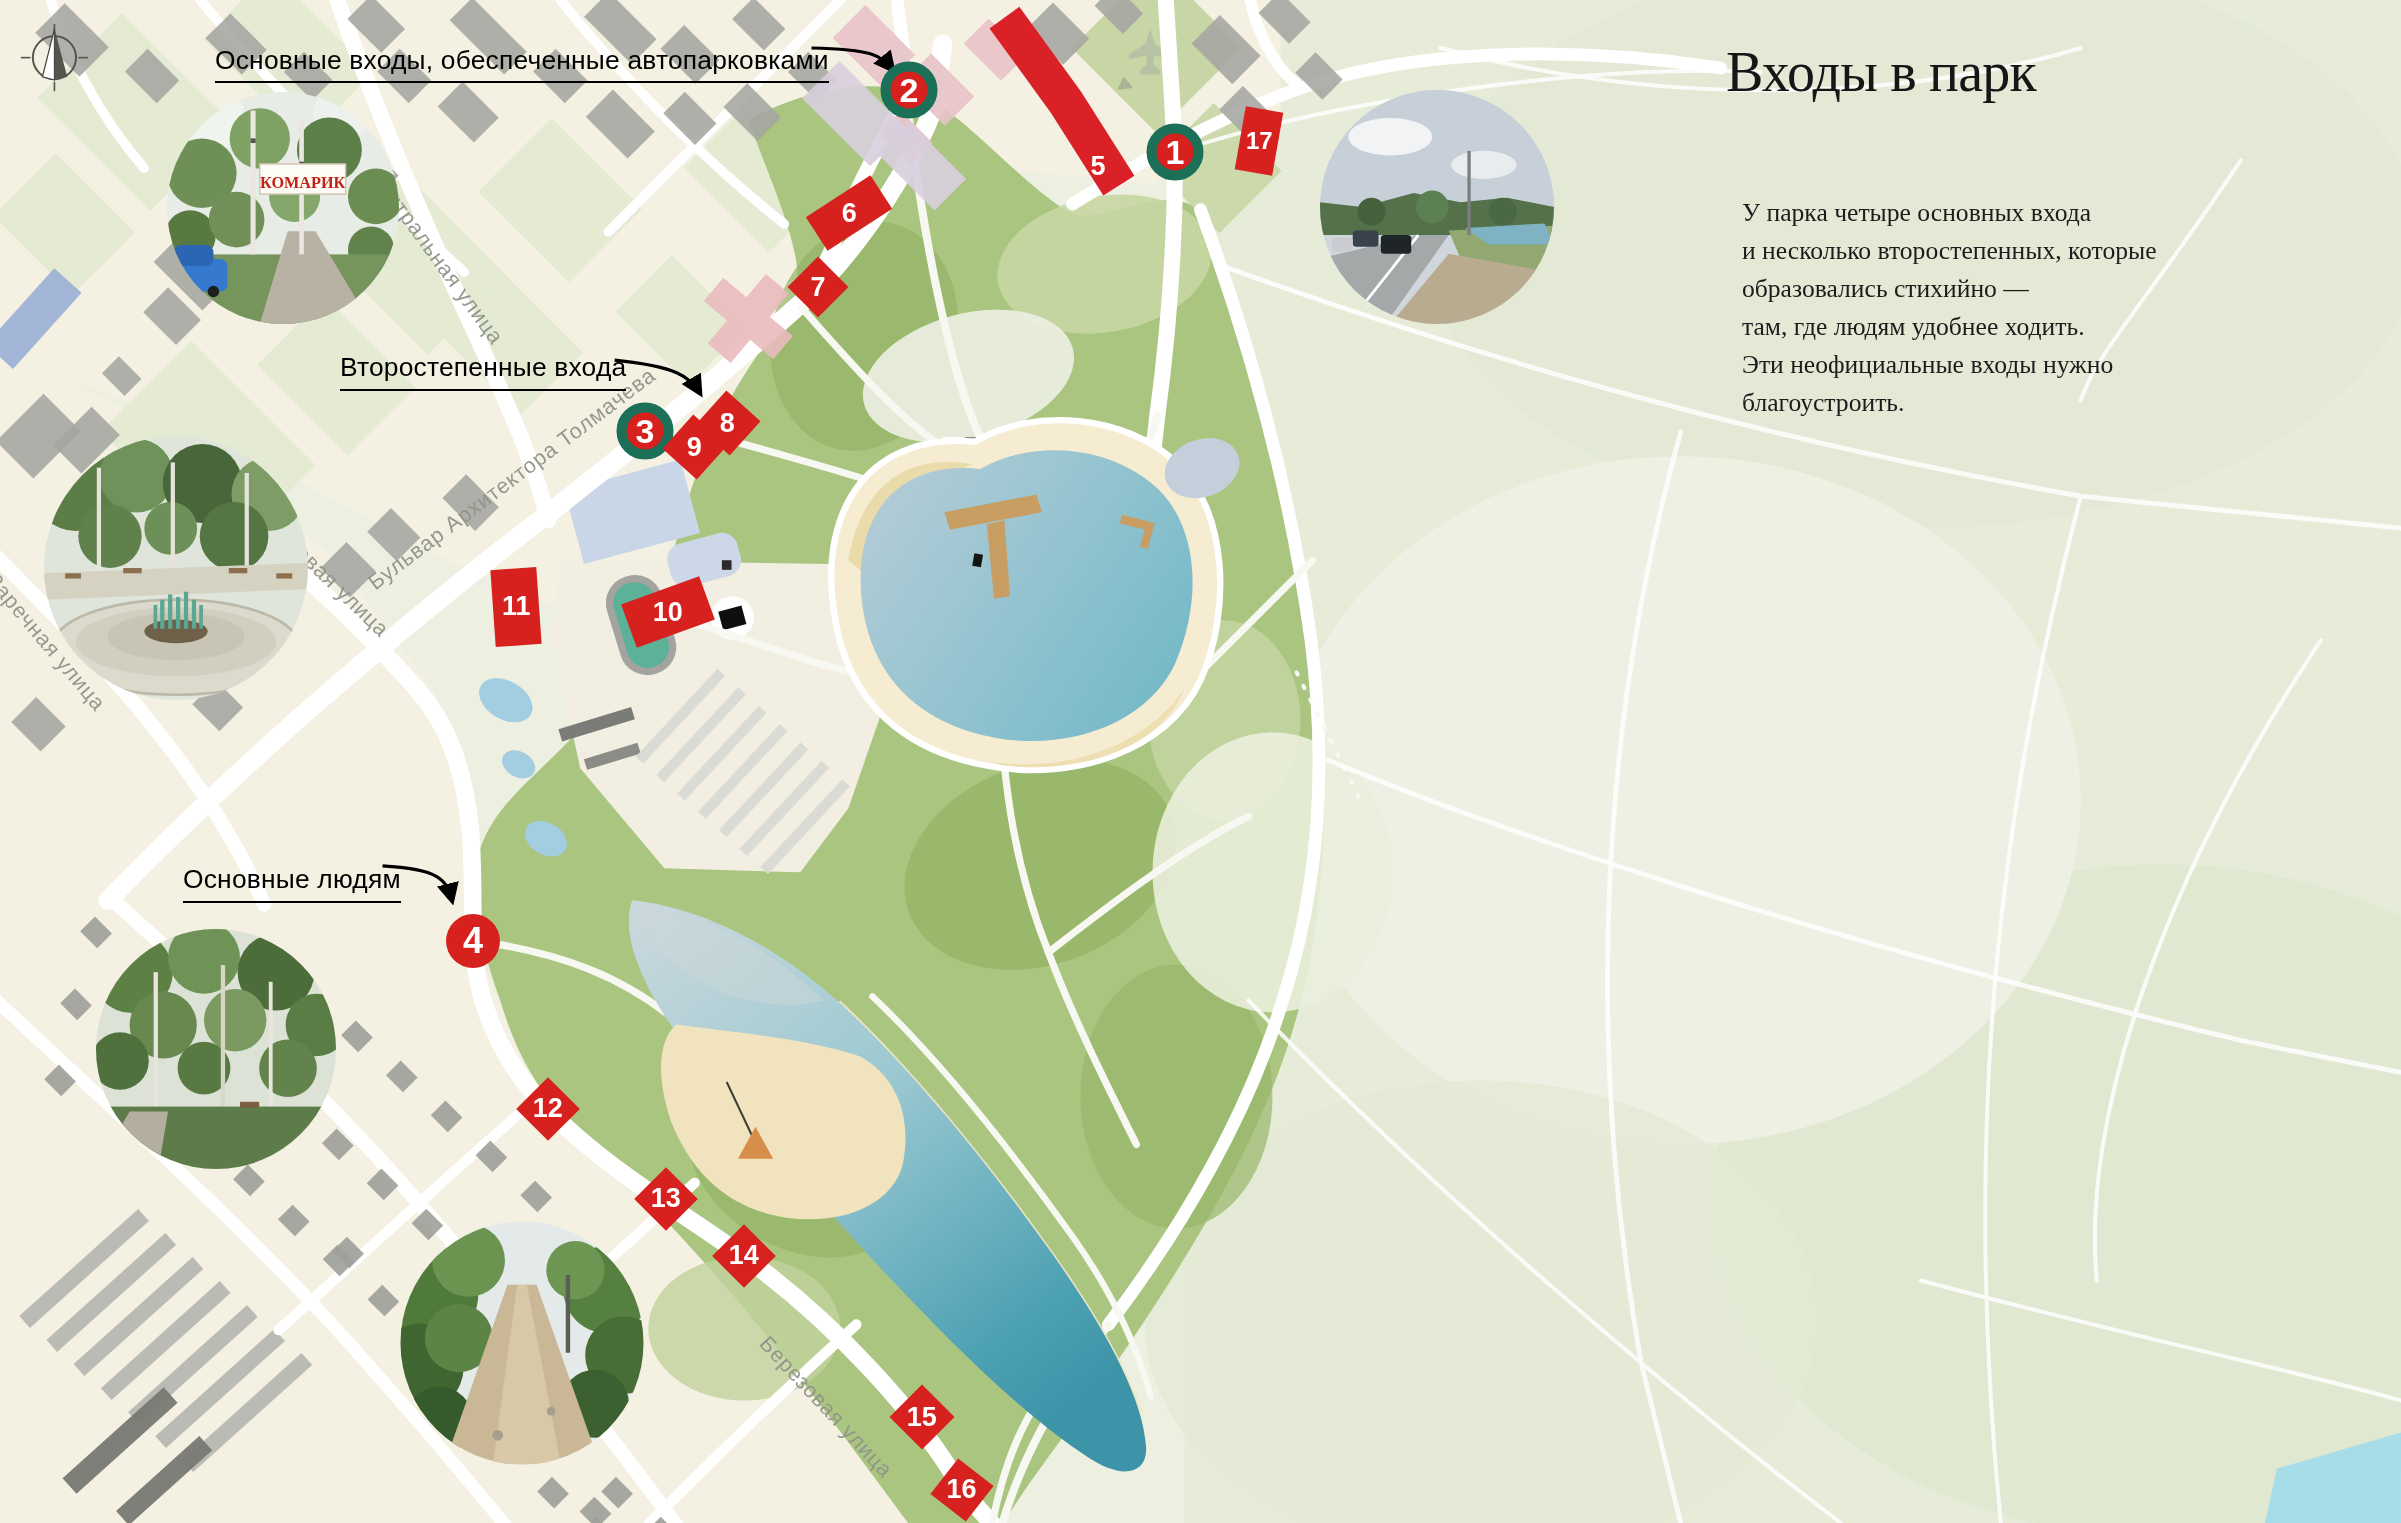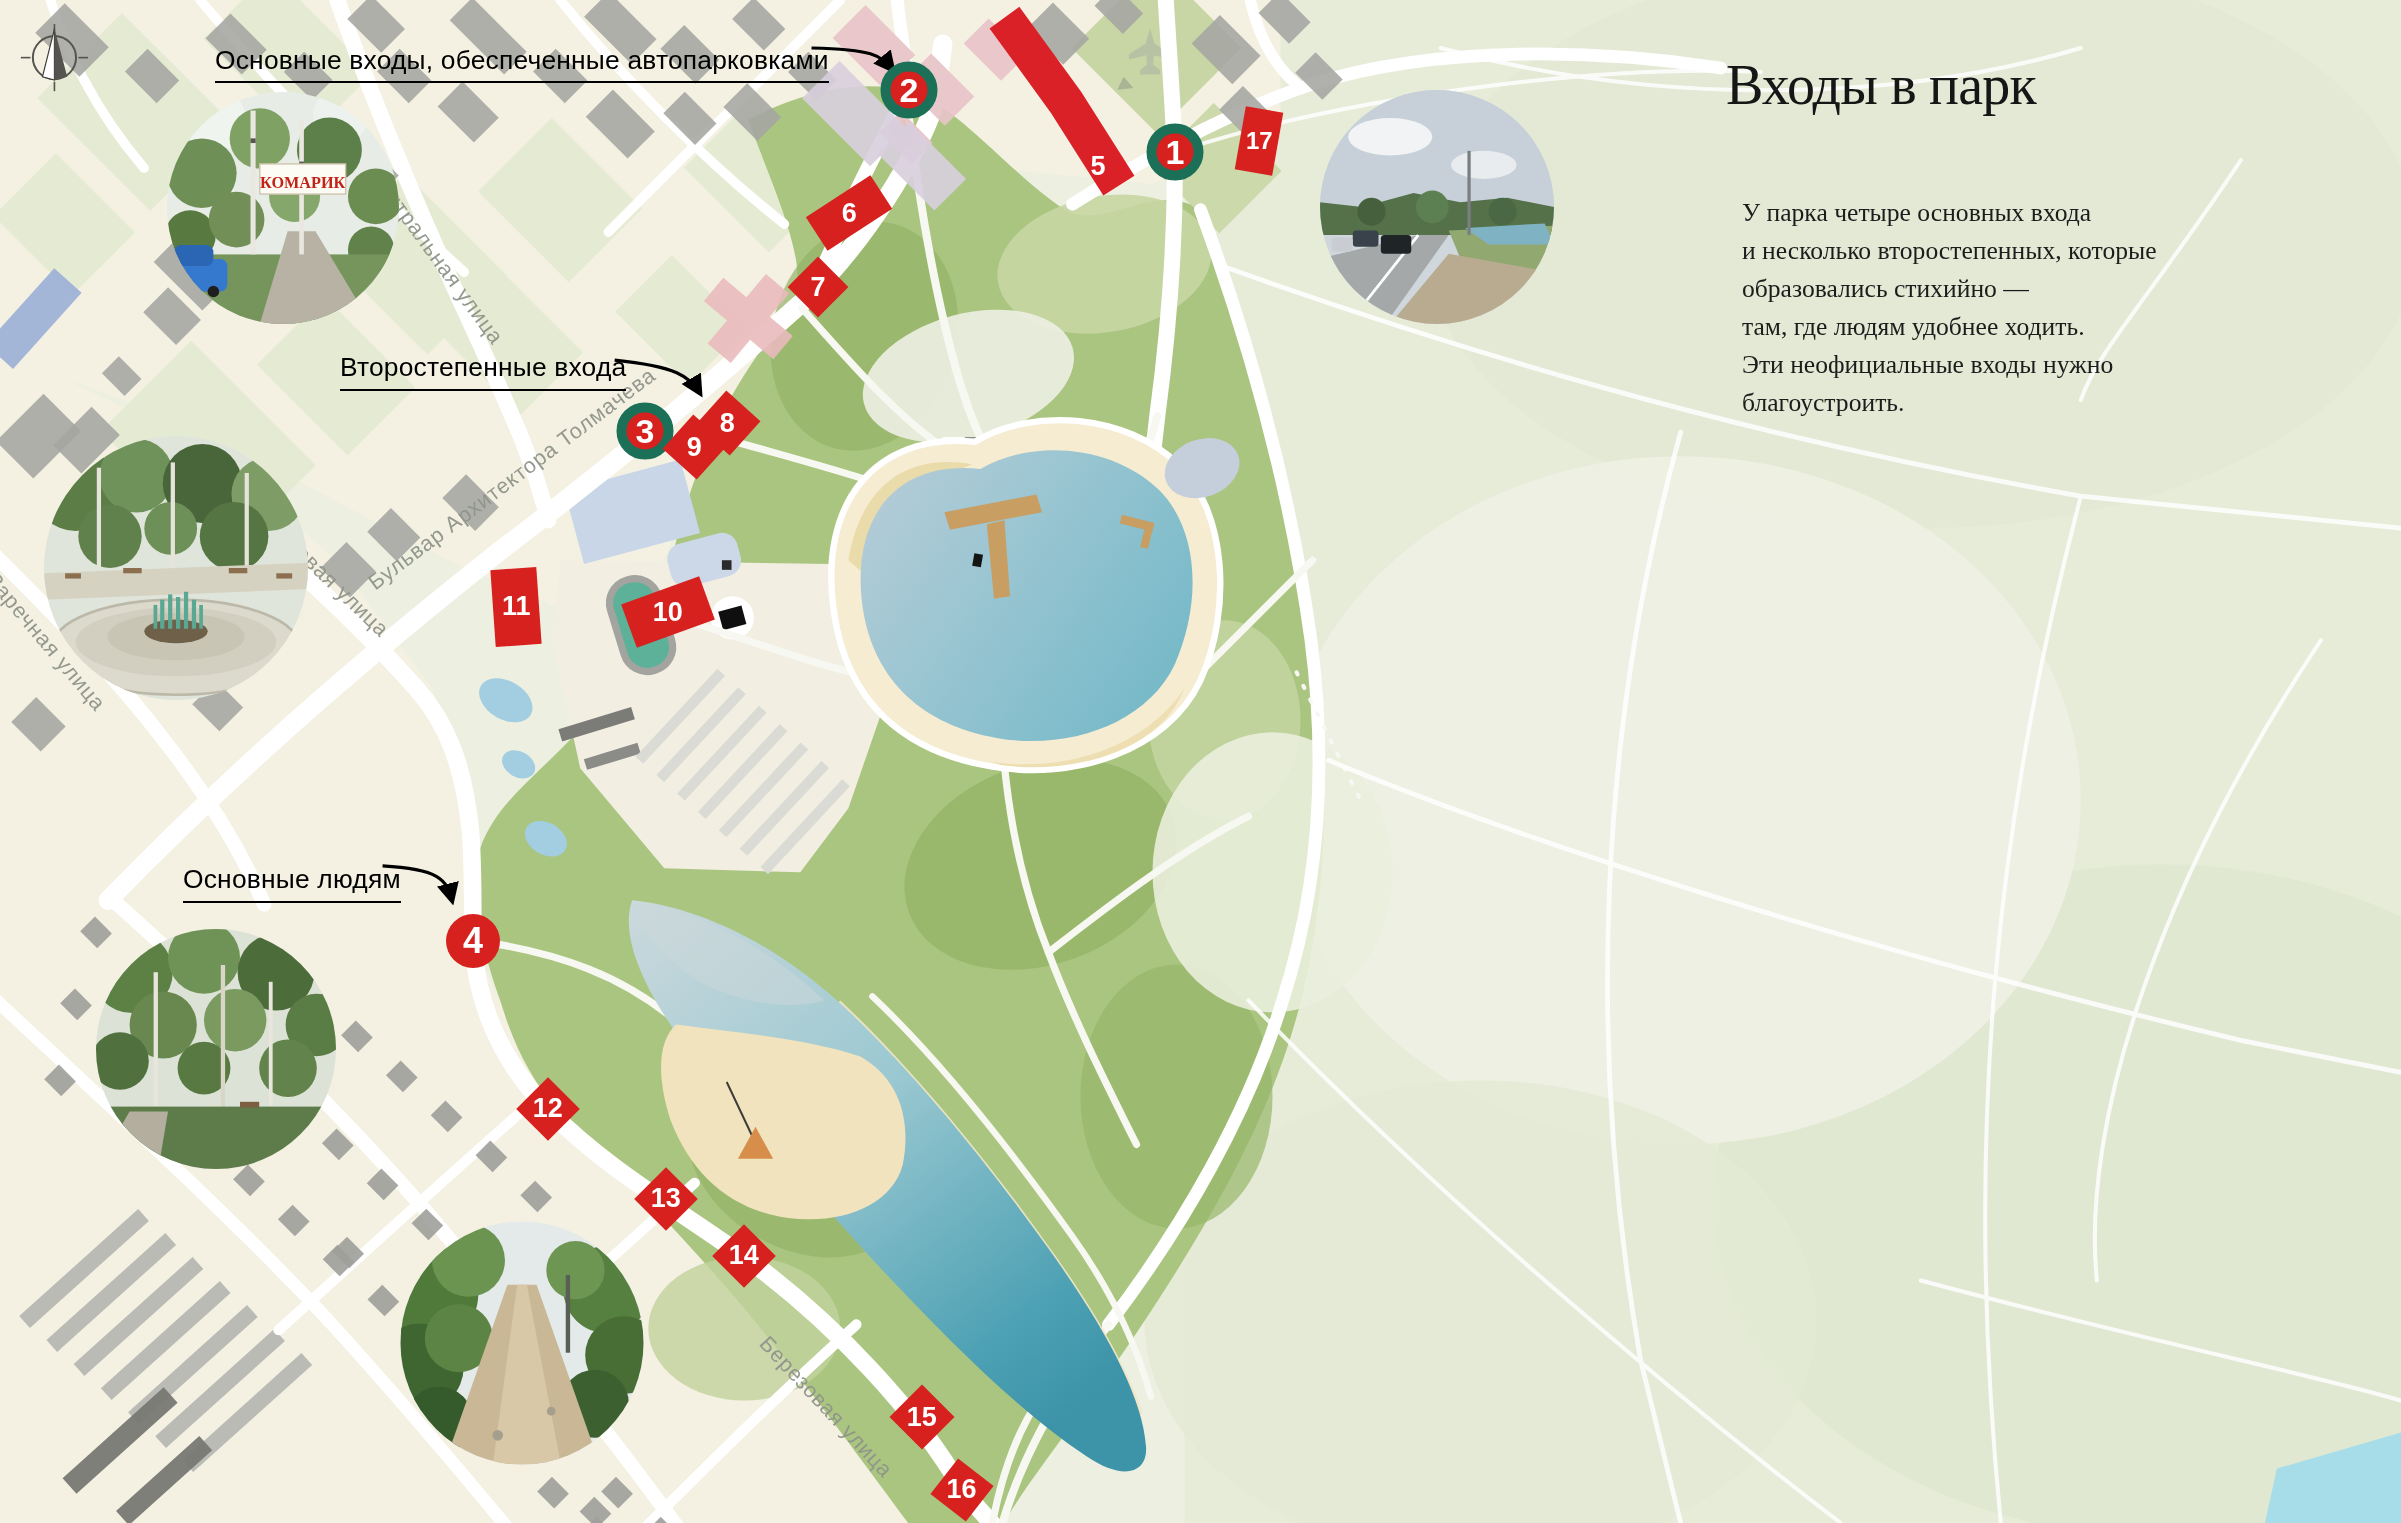--- a/index.html
+++ b/index.html
@@ -1,21 +1,21 @@
 <!DOCTYPE html>
 <html lang="ru" style="font-size:12.8px"><head>
 <meta charset="utf-8">
 <style>
   html,body{margin:0;padding:0;background:#edf0e0;}
   .stage{position:relative;width:2401px;height:1523px;overflow:hidden;
          font-family:"Liberation Sans","DejaVu Sans",sans-serif;}
   .stage > svg.map{position:absolute;left:0;top:0;z-index:0;}
 
   
-  .title{position:absolute;left:1726px;top:53px;z-index:4;
+  .title{position:absolute;left:1726px;top:40px;z-index:4;
          font-family:"Liberation Serif","DejaVu Serif",serif;
          font-size:56px;color:#161616;letter-spacing:-0.8px;}
   .lead{position:absolute;left:1726px;top:178px;width:672px;z-index:4;
         font-family:"Liberation Serif","DejaVu Serif",serif;
         font-size:25.6px;line-height:38px;color:#1c1c1c;white-space:pre-line;}
 
   .anno{position:absolute;z-index:4;font-size:26.4px;color:#000;}
   .anno .t{display:inline-block;border-bottom:2.4px solid #000;
            padding-bottom:5.6px;white-space:nowrap;letter-spacing:0.2px;margin-top:32px;}
 

